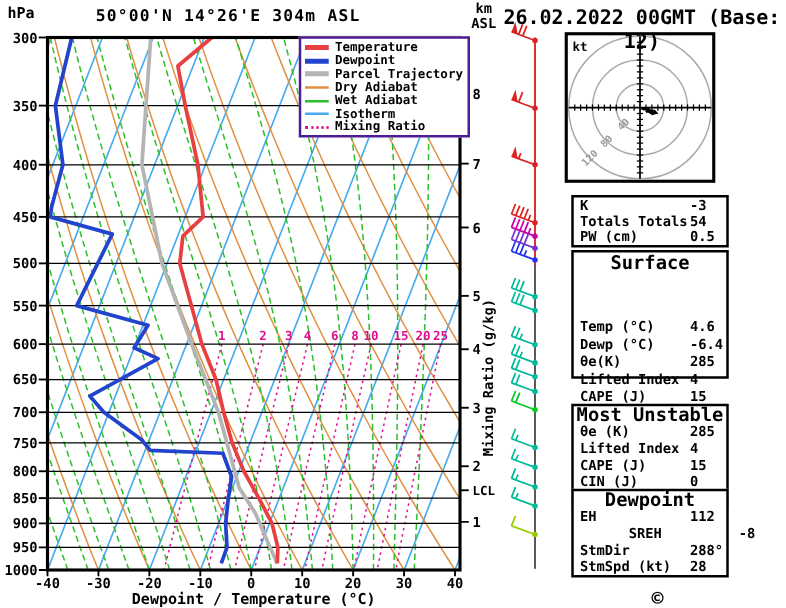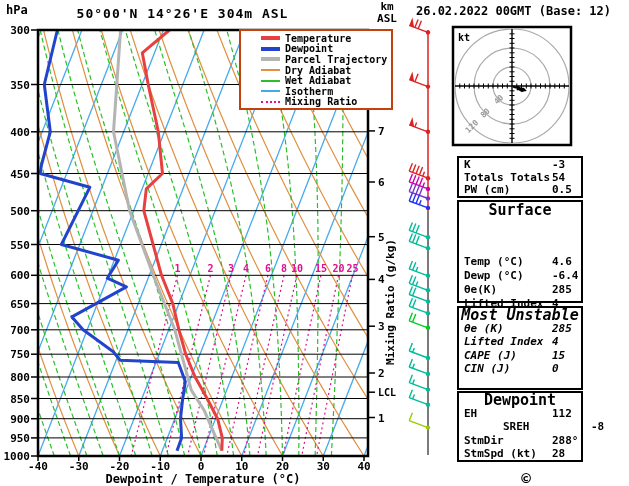--- a/index.html
+++ b/index.html
@@ -3,26 +3,26 @@
 <meta charset="utf-8">
 <style>
   html,body{margin:0;padding:0;background:#fff;}
   .canvas{position:relative;width:629px;height:486px;background:#fff;overflow:hidden;
           font-family:"DejaVu Sans Mono",monospace;font-weight:bold;color:#000;}
   svg{position:absolute;left:0;top:0;}
   svg text{font-family:"DejaVu Sans Mono",monospace;font-weight:bold;}
   .abs{position:absolute;}
   .hpa{left:6px;top:3px;font-size:12px;}
   .title{left:25px;top:6px;width:315px;text-align:center;font-size:13px;letter-spacing:1px;}
-  .datetitle{left:398px;top:4px;width:231px;text-align:center;font-size:12px;}
+  .datetitle{left:398px;top:4px;width:231px;text-align:center;font-size:16px;}
   .kmlabel{left:370px;top:1px;width:34px;text-align:center;font-size:11px;line-height:12px;}
   .kmlabel span{display:block;}
   .xlabel{left:38px;top:472px;width:330px;text-align:center;font-size:12px;}
   .copyright{left:430px;top:469px;width:192px;text-align:center;font-size:16px;}
-  .legend{left:239px;top:29px;width:130px;background:#fff;border:2px solid #c2410c;padding:2px 0 1px 20px;}
+  .legend{left:239px;top:29px;width:130px;background:#fff;border:2px solid #4c1d95;padding:2px 0 1px 3px;}
   .lrow{display:flex;align-items:center;height:10.6px;}
   .lswatch{width:19px;margin-right:5px;flex:none;}
   .llabel{font-size:10px;white-space:nowrap;}
   .tbox{position:absolute;left:457px;width:126px;background:#fff;border:2px solid #000;
         box-sizing:border-box;padding-top:1px;}
   .ttitle{text-align:center;font-size:15px;}
   .trow{display:flex;padding-left:5px;}
   .tlabel{width:88px;flex:none;font-size:11px;white-space:nowrap;}
   .tvalue{font-size:11px;white-space:nowrap;}
 </style>
@@ -478,21 +478,21 @@
         </div>
         <div class="trow" style="line-height: 14px;">
           <span class="tlabel">CAPE (J)</span>
           <span class="tvalue">15</span>
         </div>
         <div class="trow" style="line-height: 14px;">
           <span class="tlabel">CIN (J)</span>
           <span class="tvalue">0</span>
         </div>
       </div>
-      <div class="tbox" style="top: 306px; height: 84px; font-style: italic;">
+      <div class="tbox" style="top: 323px; height: 84px;">
         <div class="ttitle" style="line-height: 13.2px;">Most Unstable</div>
         <div class="trow" style="line-height: 13.2px;">
           <span class="tlabel">θe (K)</span>
           <span class="tvalue">285</span>
         </div>
         <div class="trow" style="line-height: 13.2px;">
           <span class="tlabel">Lifted Index</span>
           <span class="tvalue">4</span>
         </div>
         <div class="trow" style="line-height: 13.2px;">

